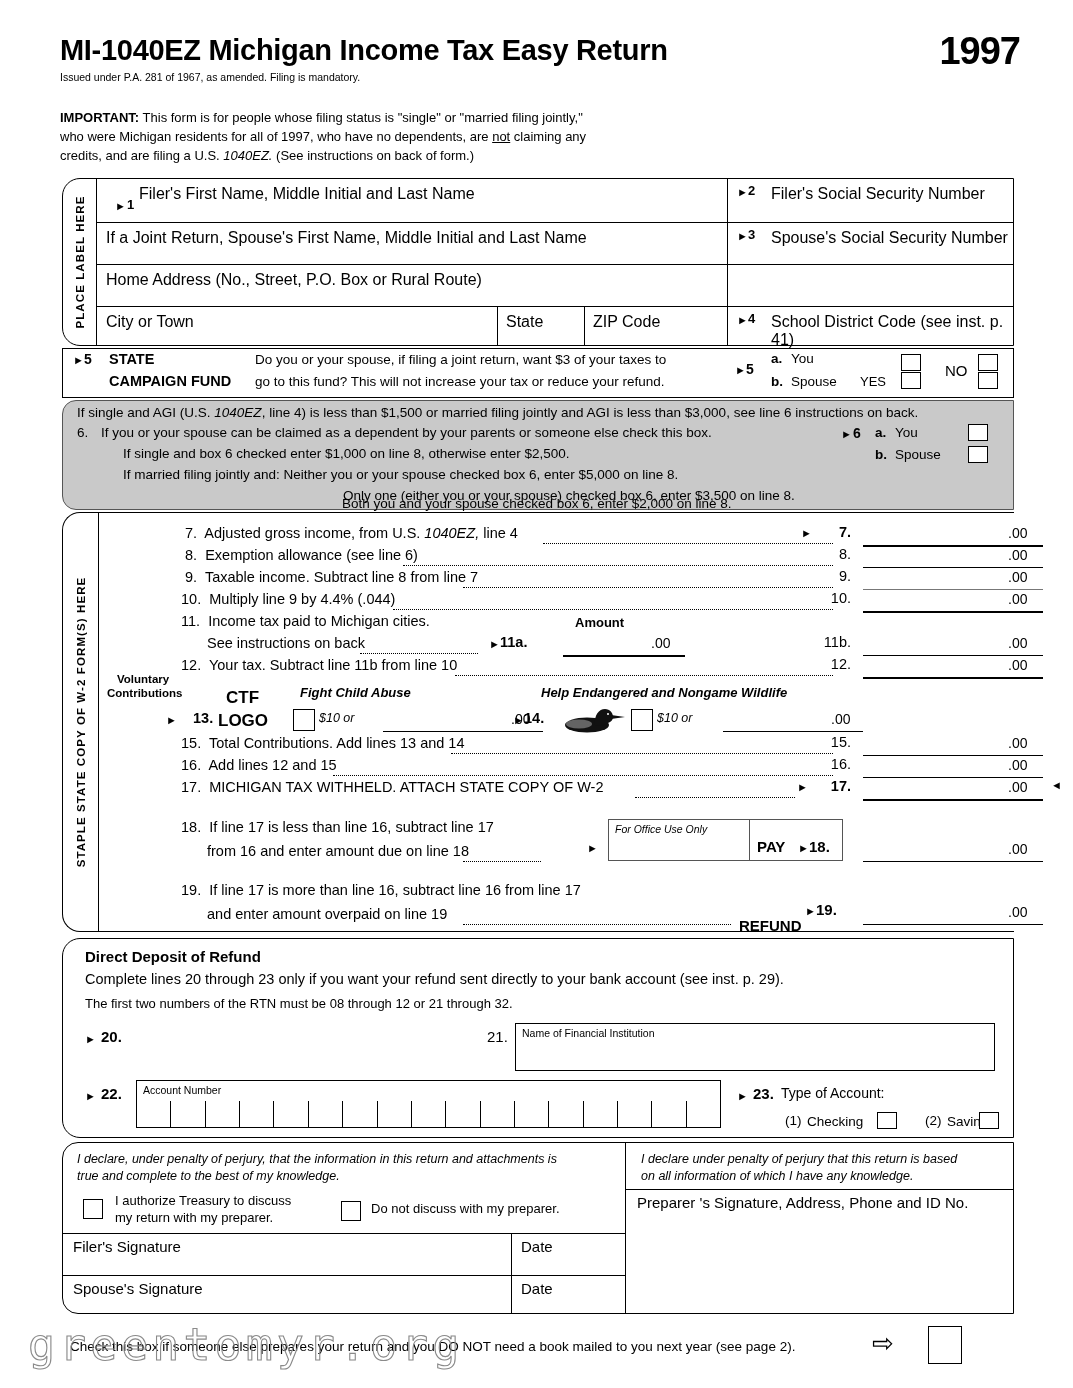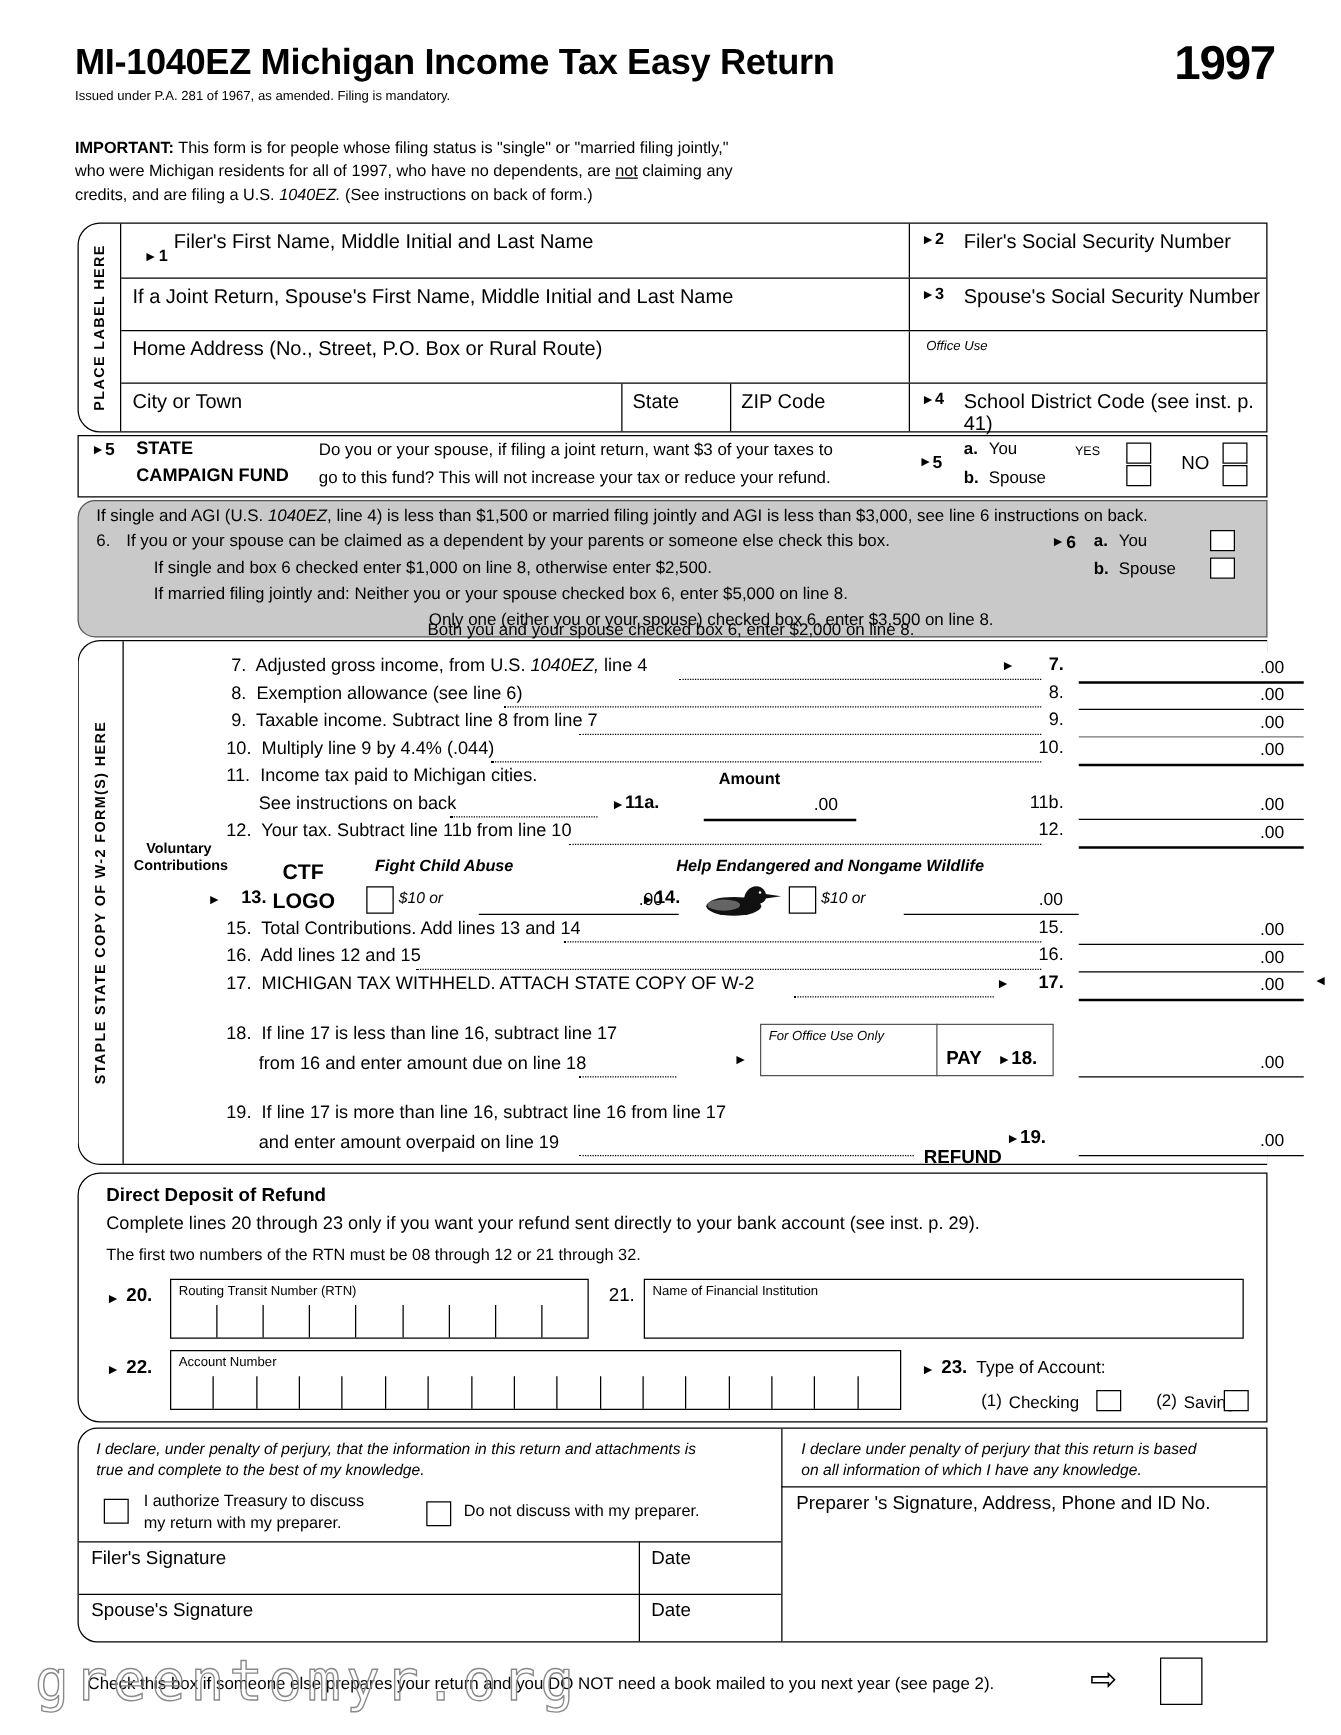--- a/index.html
+++ b/index.html
@@ -164,23 +164,20 @@
         <span class="arrnum" style="position:absolute; left:21px; top:4px;">3</span>
         <span class="cl" style="left:44px;">Spouse's Social Security Number</span>
       </div>
     </div>
 
     <div class="nb-row" style="top:86px; height:42px;">
       <div class="vline" style="left:630px;"></div>
       <div class="nb-cell" style="left:0; width:630px;">
         <span class="cl">Home Address (No., Street, P.O. Box or Rural Route)</span>
       </div>
-      <div class="nb-cell" style="left:630px; right:0;">
-        <span class="cl lbl-i" style="left:14px;">Office Use</span>
-      </div>
     </div>
 
     <div class="nb-row" style="top:128px; height:38px; border-bottom:none;">
       <div class="vline" style="left:400px;"></div>
       <div class="vline" style="left:487px;"></div>
       <div class="vline" style="left:630px;"></div>
       <div class="nb-cell" style="left:0; width:400px;">
         <span class="cl">City or Town</span>
       </div>
       <div class="nb-cell" style="left:400px; width:87px;">
@@ -205,21 +202,21 @@
     <span style="position:absolute; left:192px; top:3px; font-size:13.5px;">Do you or your spouse, if filing a joint return, want $3 of your taxes to</span>
     <span style="position:absolute; left:192px; top:25px; font-size:13.5px;">go to this fund? This will not increase your tax or reduce your refund.</span>
 
     <span class="arrowmk" style="position:absolute; left:672px; top:16px;">►</span>
     <span style="position:absolute; left:683px; top:12px; font-size:14px; font-weight:bold;">5</span>
     <span style="position:absolute; left:708px; top:2px; font-size:13.5px; font-weight:bold;">a.</span>
     <span style="position:absolute; left:728px; top:2px; font-size:13.5px;">You</span>
     <span style="position:absolute; left:708px; top:25px; font-size:13.5px; font-weight:bold;">b.</span>
     <span style="position:absolute; left:728px; top:25px; font-size:13.5px;">Spouse</span>
 
-    <span style="position:absolute; left:797px; top:7px; font-size:10px;">YES</span>
+    <span style="position:absolute; left:797px; top:25px; font-size:13px;">YES</span>
     <span class="stackbox" style="position:absolute; left:838px; top:5px;">
       <span class="chkbx"></span>
       <span class="chkbx"></span>
     </span>
     <span style="position:absolute; left:882px; top:13px; font-size:15px;">NO</span>
     <span class="stackbox" style="position:absolute; left:915px; top:5px;">
       <span class="chkbx"></span>
       <span class="chkbx"></span>
     </span>
   </div>
@@ -389,34 +386,20 @@
     <span class="cents" style="left:945px; top:391px;">.00</span>
   </div>
 
   <div class="bx" id="dd">
     <div class="h">Direct Deposit of Refund</div>
     <div class="p1">Complete lines 20 through 23 only if you want your refund sent directly to your bank account (see inst. p. 29).</div>
     <div class="p2">The first two numbers of the RTN must be 08 through 12 or 21 through 32.</div>
 
     <span class="arrowmk" style="position:absolute; left:22px; top:95px;">►</span>
     <span style="position:absolute; left:38px; top:89px; font-size:15px; font-weight:bold;">20.</span>
-    <div class="cellbox" style="left:73px; top:84px; width:335px; height:48px;">
-      <span class="cl">Routing Transit Number (RTN)</span>
-      <span class="cellgrid">
-        <i></i>
-          <i></i>
-          <i></i>
-          <i></i>
-          <i></i>
-          <i></i>
-          <i></i>
-          <i></i>
-          <i></i>
-      </span>
-    </div>
 
     <span style="position:absolute; left:424px; top:89px; font-size:15px;">21.</span>
     <div class="cellbox" style="left:452px; top:84px; width:480px; height:48px;">
       <span class="cl">Name of Financial Institution</span>
     </div>
 
     <span class="arrowmk" style="position:absolute; left:22px; top:152px;">►</span>
     <span style="position:absolute; left:38px; top:146px; font-size:15px; font-weight:bold;">22.</span>
     <div class="cellbox" style="left:73px; top:141px; width:585px; height:48px;">
       <span class="cl">Account Number</span>

